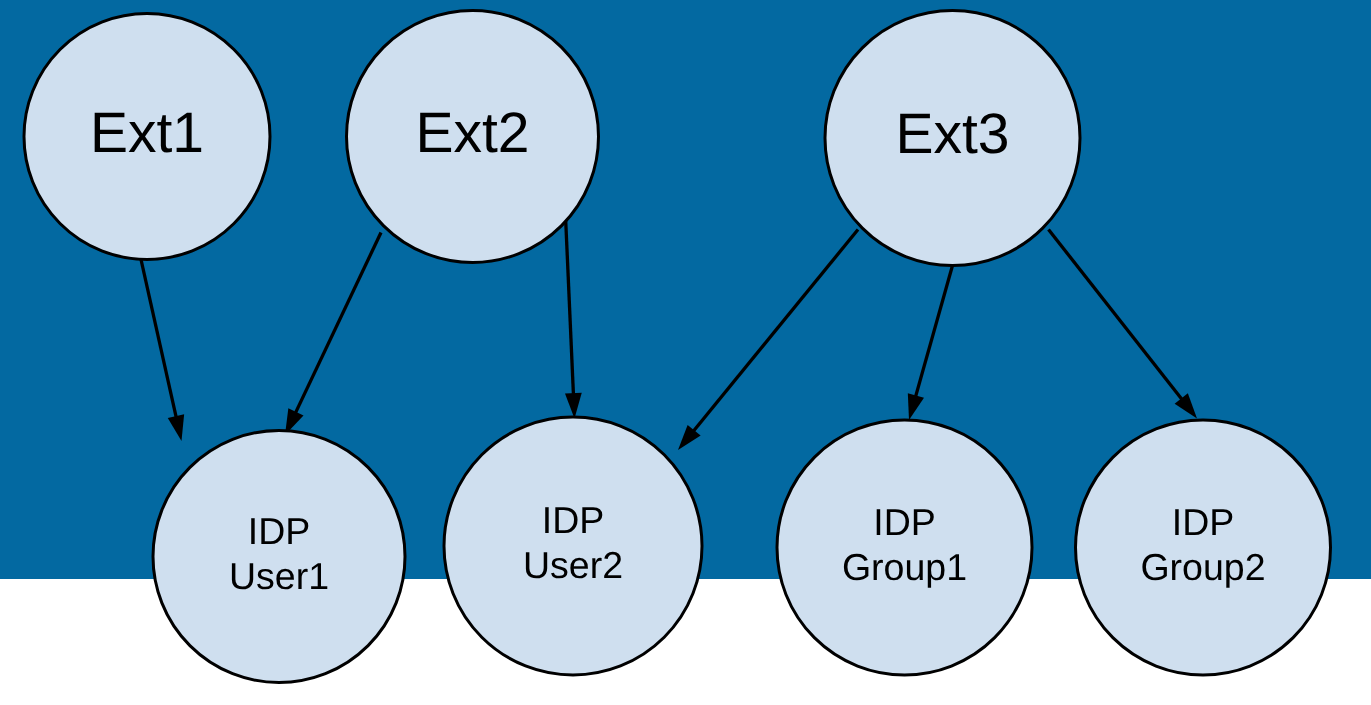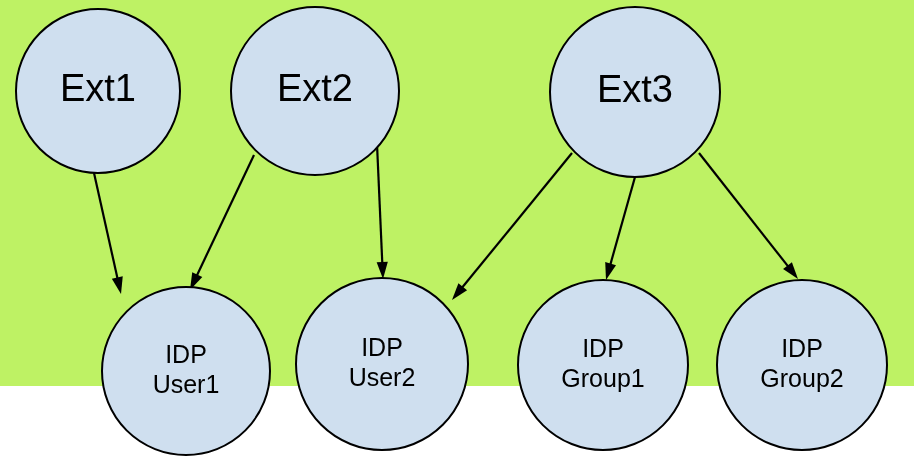--- a/index.html
+++ b/index.html
@@ -10,21 +10,21 @@
   body {
     width: 914px;
     height: 470px;
     overflow: hidden;
     font-family: "Liberation Sans", sans-serif;
   }
   #diagram-root {
     position: relative;
     width: 914px;
     height: 386px;
-    background: #bef264;
+    background: #0369a1;
   }
   svg#graph {
     display: block;
     width: 914px;
     height: 470px;
   }
   .node-circle {
     fill: #cfdfef;
     stroke: #000000;
     stroke-width: 2;

